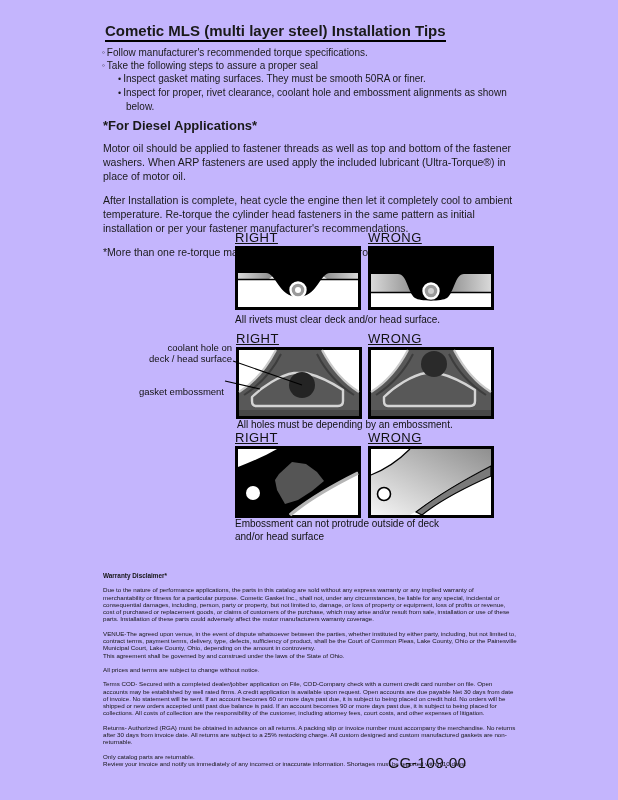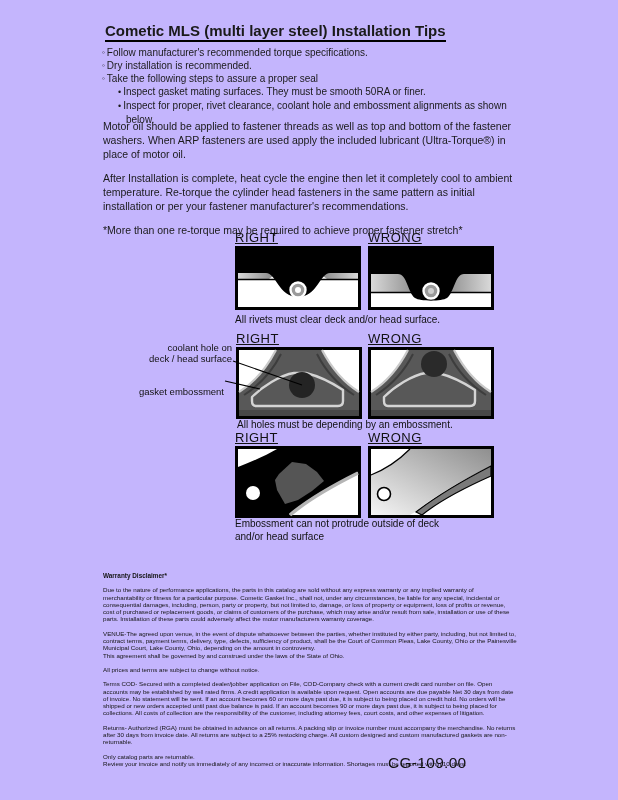--- a/index.html
+++ b/index.html
@@ -54,27 +54,27 @@
     </linearGradient>
   </defs>
 </svg>
 
 <div class="page">
 
   <div class="title">Cometic MLS (multi layer steel) Installation Tips</div>
 
   <div class="bullets">
     <div class="b"><span class="mk">◦</span><span>Follow manufacturer's recommended torque specifications.</span></div>
-    <div class="b"><span class="mk">◦</span><span>Dry installation is recommended.</span></div>
     <div class="b"><span class="mk">◦</span><span>Take the following steps to assure a proper seal</span></div>
     <div class="sb"><span class="mk">•</span><span>Inspect gasket mating surfaces.  They must be smooth 50RA or finer.</span></div>
     <div class="sb"><span class="mk">•</span><span>Inspect for proper, rivet clearance, coolant hole and embossment alignments as shown below.</span></div>
   </div>
 
   <div class="diesel">
+    <div class="dh">*For Diesel Applications*</div>
     <p>Motor oil should be applied to fastener threads as well as top and bottom of the fastener washers. When ARP fasteners are used apply the included lubricant (Ultra-Torque®) in place of motor oil.</p>
     <p>After Installation is complete, heat cycle the engine then let it completely cool to ambient temperature. Re-torque the cylinder head fasteners in the same pattern as initial installation or per your fastener manufacturer's recommendations.</p>
     <p>*More than one re-torque may be required to achieve proper fastener stretch*</p>
   </div>
 
   <div class="row1">
     <div class="hdr" style="left:0;top:0">RIGHT</div>
     <div class="hdr" style="left:133px;top:0">WRONG</div>
 
     <svg class="panel" style="left:0;top:16px" width="126" height="64" viewBox="0 0 126 64">

